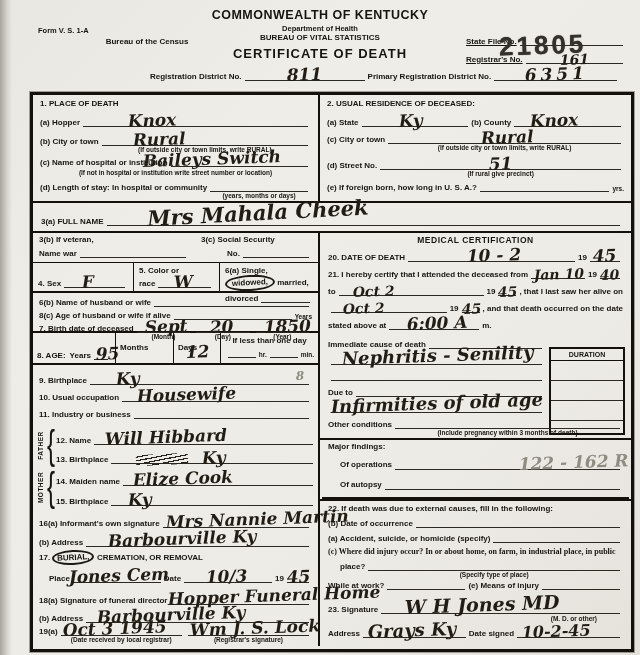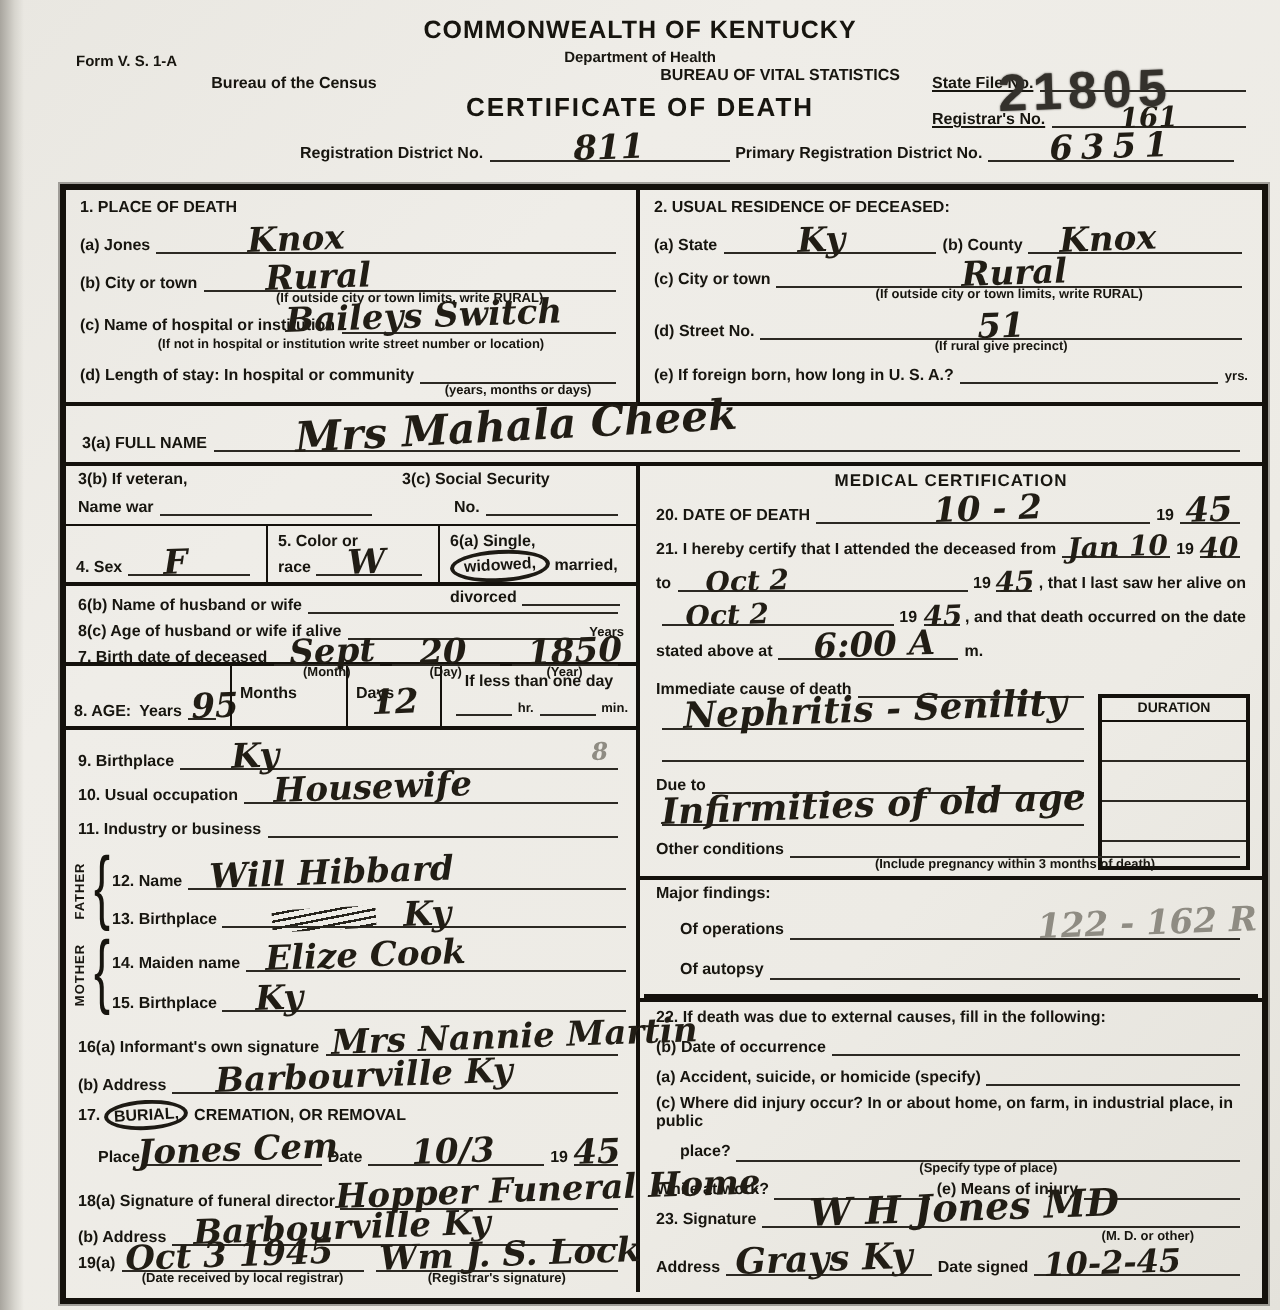--- a/index.html
+++ b/index.html
@@ -10,21 +10,21 @@
   #scan:before{content:"";position:absolute;left:0;top:0;width:12px;height:100%;
         background:linear-gradient(to right,#a8a59e,#d6d4cd 60%,rgba(214,212,205,0));}
   
   .hdr-left{position:absolute;left:52px;top:26px;width:190px;text-align:center;}
   .hdr-left .fno{font-size:7.5px;font-weight:700;text-align:left;margin-left:-14px;}
   .hdr-left .dep{font-size:9px;font-weight:700;margin-top:4px;}
   .hdr-left .bur{font-size:8px;font-weight:700;margin-top:2px;}
   .hdr-c{position:absolute;left:190px;top:8px;width:260px;text-align:center;}
   .hdr-c .cw{font-size:12.5px;font-weight:700;letter-spacing:.5px;}
   .hdr-c .dh{font-size:7.5px;font-weight:700;margin-top:2px;}
-  .hdr-c .bv{font-size:8px;font-weight:700;text-align:right;}
+  .hdr-c .bv{font-size:8px;font-weight:700;}
   .hdr-c .ct{font-size:13px;font-weight:700;letter-spacing:1px;margin-top:4px;}
   .hdr-r{position:absolute;right:14px;top:28px;width:160px;font-size:8px;font-weight:700;}
   .hdr-r .ln{display:flex;align-items:flex-end;height:18px;text-decoration:underline;}
   .stamp{position:absolute;right:40px;top:2px;font-size:26px;font-weight:700;letter-spacing:3px;
          color:#34312c;transform:rotate(-2deg);text-shadow:0 0 1px #34312c;}
   .regline{position:absolute;left:150px;top:72px;width:470px;display:flex;align-items:flex-end;font-size:8px;font-weight:700;}
   
   #cert{position:absolute;left:30px;top:92px;width:598px;height:554px;
         border:3px solid #14110c;box-shadow:0 0 0 1px rgba(20,17,12,.35);}
   .l{font-size:8px;font-weight:700;line-height:1.15;}
@@ -141,21 +141,21 @@
         <span class="hw big" style="left:25%;letter-spacing:4px;">6351</span>
       </span>
   </div>
 
   <div id="cert">
 
     <div class="row1">
       <div class="pod">
         <div class="l">1. PLACE OF DEATH</div>
         <div class="ln" style="height:19px;">
-            <span class="l">(a) Jones</span>
+            <span class="l">(a) Hopper</span>
             <span class="f">
               <span class="hw big" style="left:20%;">Knox</span>
             </span>
           </div>
         <div class="ln" style="height:19px;">
             <span class="l">(b) City or town</span>
             <span class="f">
               <span class="hw big" style="left:15%;">Rural</span>
               <span class="nt">(If outside city or town limits, write RURAL)</span>
             </span>
@@ -525,21 +525,21 @@
         <div class="ext22">
           <div class="l">22. If death was due to external causes, fill in the following:</div>
           <div class="ln">
               <span class="l">(b) Date of occurrence</span>
               <span class="f"></span>
             </div>
           <div class="ln">
               <span class="l">(a) Accident, suicide, or homicide (specify)</span>
               <span class="f"></span>
             </div>
-          <div class="l" style="margin-top:4px;">(c) Where did injury occur? In or about home, on farm, in industrial place, in public</div>
+          <div class="l" style="margin-top:4px;font-family:Liberation Serif, serif;">(c) Where did injury occur? In or about home, on farm, in industrial place, in public</div>
           <div class="ln">
               <span class="l" style="margin-left:12px;">place?</span>
               <span class="f">
                 <span class="nt">(Specify type of place)</span>
               </span>
             </div>
           <div class="ln" style="height:19px;">
               <span class="l">While at work?</span>
               <span class="f"></span>
               <span class="l">(e) Means of injury</span>

